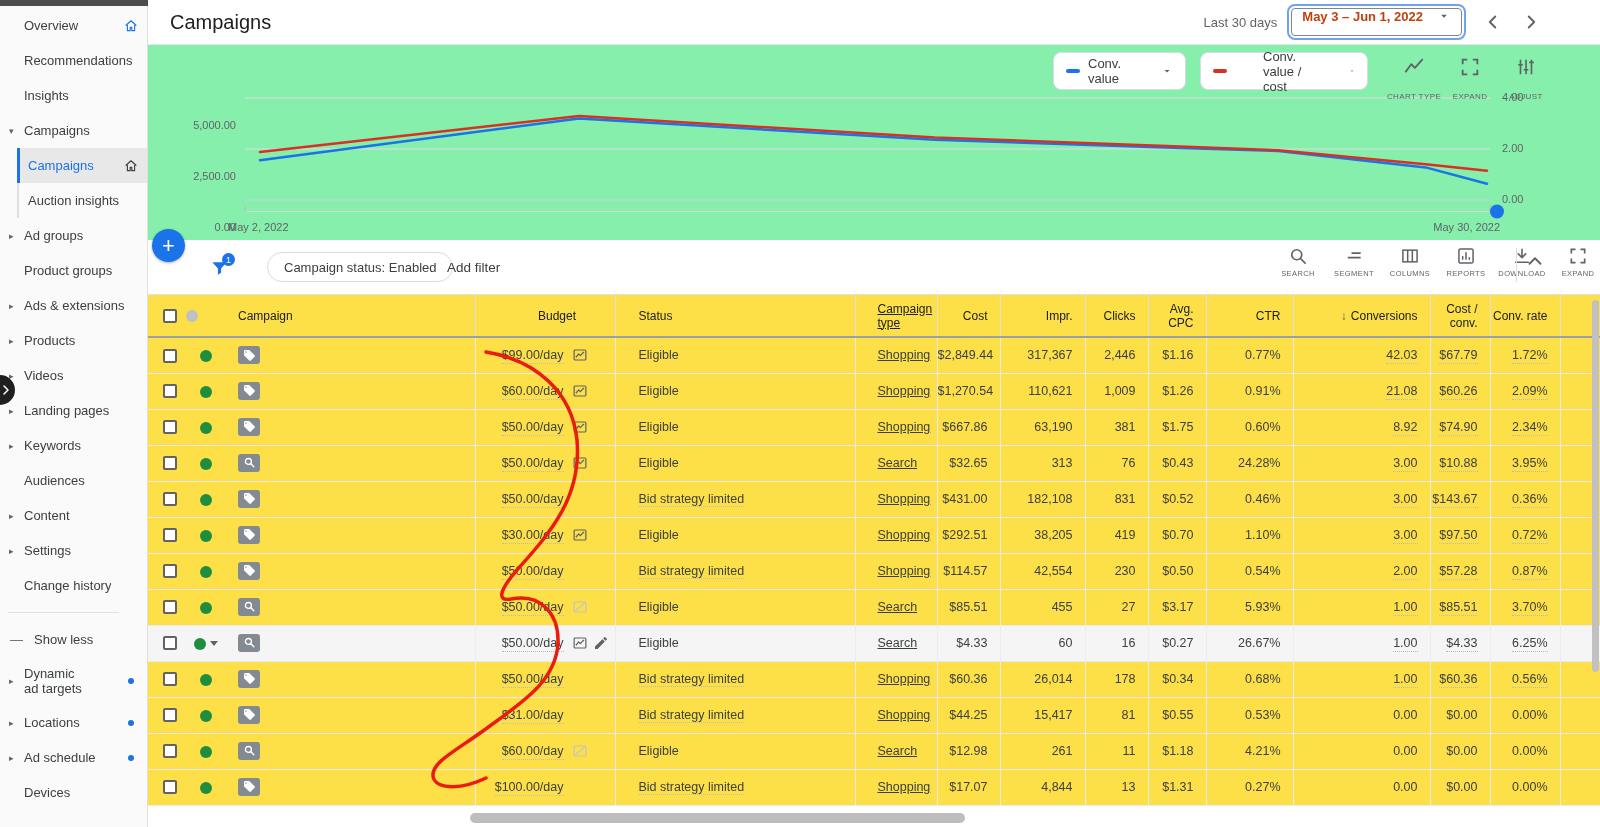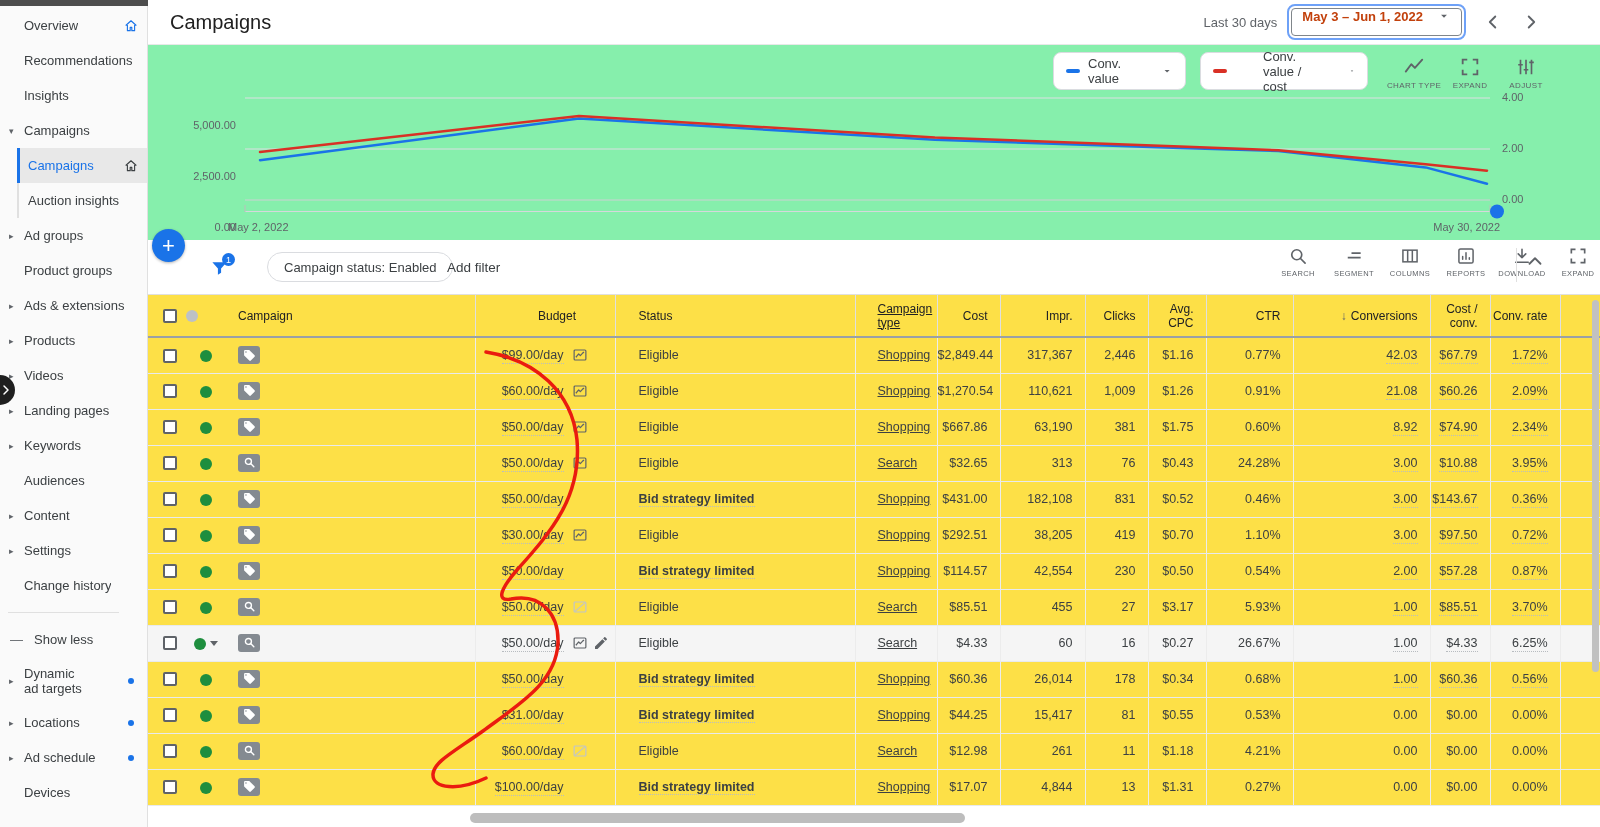--- a/index.html
+++ b/index.html
@@ -49,21 +49,21 @@
   
   .chart-panel { position:absolute; left:148px; top:45px; width:1452px; height:195px; background:#86efac; }
   .legend-box { position:absolute; top:7px; height:38px; background:#fff; border:1px solid #dadce0;
     border-radius:8px; display:flex; align-items:center; padding:0 12px; font-size:13px; color:#3c4043; cursor:pointer; }
   .legend-dash { width:14px; height:4px; border-radius:2px; margin-right:8px; flex:none; }
   .legend-box .caret { margin-left:14px; width:14px; height:14px; color:#5f6368; }
   .caret svg { width:100%; height:100%; }
   .chart-tools { position:absolute; left:1238px; top:11px; display:flex; }
   .ctool { width:56px; display:flex; flex-direction:column; align-items:center; color:#5f6368; cursor:pointer; }
   .ctool svg { width:22px; height:22px; }
-  .ctool .ctool-label { font-size:8px; letter-spacing:.4px; margin-top:3px; white-space:nowrap; }
+  .ctool .ctool-label { font-size:8px; letter-spacing:.4px; margin-top:14px; white-space:nowrap; }
   .axis-label { position:absolute; font-size:11px; color:#5f6368; }
   .axis-label.l { width:80px; left:8px; text-align:right;margin-top:28px; }
   .axis-label.r { left:1354px; }
   .x-label { position:absolute; top:176px; font-size:11px; color:#5f6368; }
   #chart-svg { position:absolute; left:0; top:0; }
 
   .fab { position:absolute; left:152px; top:229px; width:33px; height:33px; border-radius:50%;
     background:#1a73e8; color:#fff; display:flex; align-items:center; justify-content:center;
     font-size:22px; font-weight:400; z-index:8; box-shadow:0 1px 3px rgba(0,0,0,.3); cursor:pointer; }
 
@@ -104,21 +104,21 @@
     margin-left:15px; vertical-align:middle; cursor:pointer; background:#fff; }
   .hgdot { display:inline-block; width:12px; height:12px; border-radius:50%; background:#bdc1c6; vertical-align:middle; }
   .gdot { display:inline-block; width:12px; height:12px; border-radius:50%; background:#1e8e3e; vertical-align:middle; cursor:pointer; }
   .dcaret { display:inline-block; width:0; height:0; border-left:4px solid transparent; border-right:4px solid transparent;
     border-top:5px solid #5f6368; margin-left:4px; vertical-align:middle; }
   .camp-ic { display:inline-flex; align-items:center; justify-content:center; width:22px; height:18px;
     border-radius:3px; background:#848a91; }
   .camp-ic svg { width:13px; height:13px; }
   .bwrap { display:flex; align-items:center; justify-content:flex-end; padding-right:26px; position:relative; height:100%; }
   .btxt { border-bottom:1px dotted #b8bcc0; line-height:16px; cursor:pointer; }
-  .dotted { border-bottom:1px dotted #b8bcc0;font-weight:bold; }
+  .dotted { border-bottom:1px dotted #b8bcc0; }
   .bic { width:18px; height:16px; margin-left:7px; flex:none; color:#5f6368; }
   .bic svg { width:18px; height:16px; }
   .bpencil { position:absolute; right:6px; width:16px; height:16px; cursor:pointer; }
   .bpencil svg { width:16px; height:16px; }
   .num-dot { border-bottom:1px dotted #b8bcc0; padding-bottom:1px; cursor:pointer; }
   .sort-arrow { color:#5f6368; margin-right:4px; }
 
   
   .hscroll { position:absolute; left:470px; top:813px; width:495px; height:10px; border-radius:5px; background:#bdbdbd; z-index:9; }
   .vscroll { position:absolute; left:1592px; top:300px; width:7px; height:372px; border-radius:4px; background:#c1c1c1; z-index:9; }

